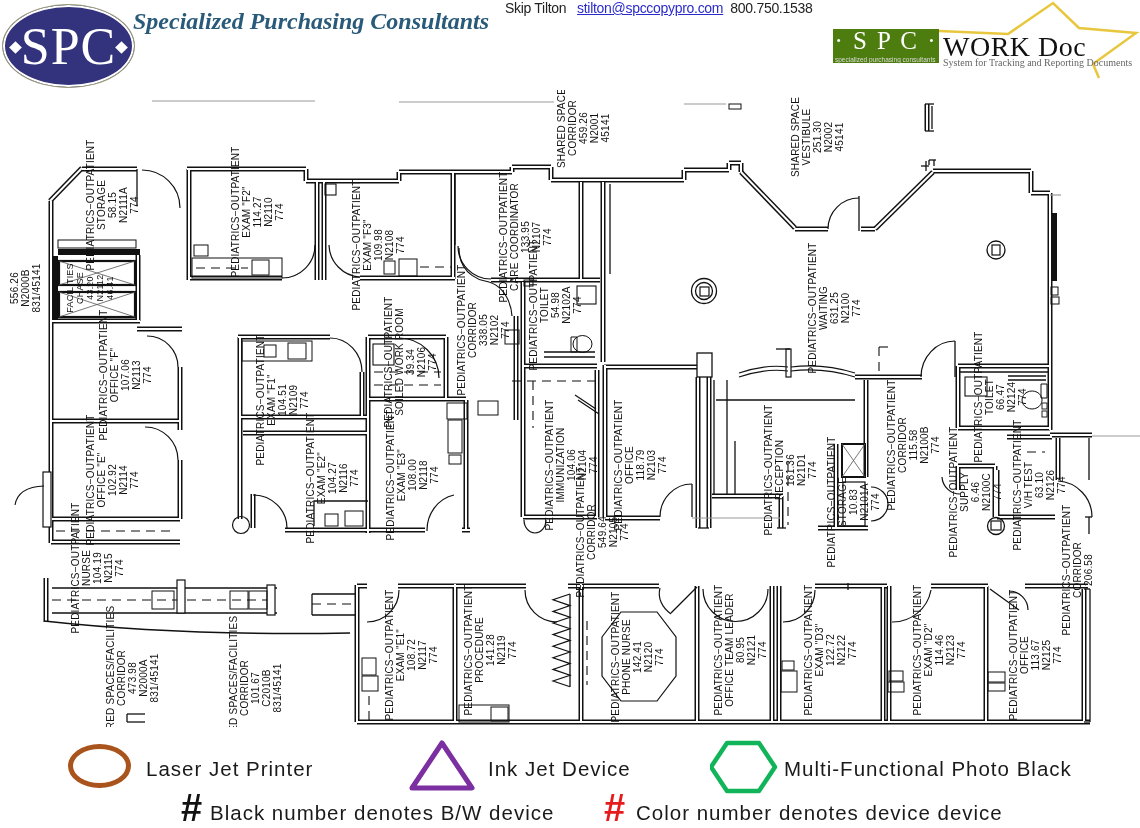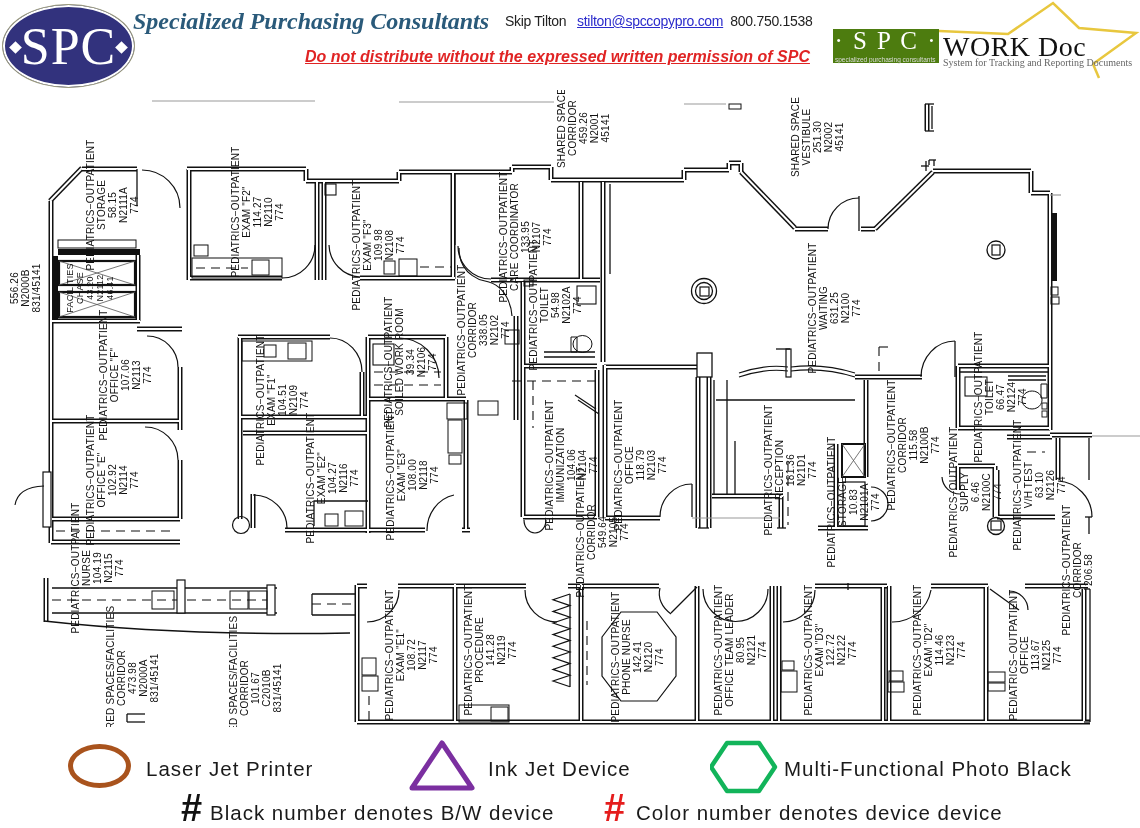--- a/index.html
+++ b/index.html
@@ -1,21 +1,21 @@
 <!DOCTYPE html>
 <html><head><meta charset="utf-8"><style>
 html,body{margin:0;padding:0;background:#fff;width:1140px;height:828px;overflow:hidden}
 *{box-sizing:border-box}
 body{font-family:"Liberation Sans",sans-serif;position:relative}
 .hdr{position:absolute;left:0;top:0;width:100%;height:95px}
 .oval{position:absolute;left:2px;top:4px;width:133px;height:84px;background:#32327d;border-radius:50%;border:1.5px solid #9a9a7a;box-shadow:inset 0 0 0 2px #fff}
 .oval .spc{position:absolute;left:0;top:0;width:100%;height:100%;display:flex;align-items:center;justify-content:center;color:#fff;font-family:"Liberation Serif",serif;font-size:52px;letter-spacing:1px}
 .dia{position:absolute;top:38px;width:9px;height:9px;background:#fff;transform:rotate(45deg)}
 .spctitle{position:absolute;left:133px;top:8px;color:#2a5a7a;font-family:"Liberation Serif",serif;font-style:italic;font-weight:bold;font-size:24px;white-space:nowrap}
-.contact{position:absolute;left:505px;top:13px;font-size:14px;letter-spacing:-0.3px;color:#222;white-space:nowrap}
+.contact{position:absolute;left:505px;top:0;font-size:14px;letter-spacing:-0.3px;color:#222;white-space:nowrap}
 .contact a{color:#2b2bcc;text-decoration:underline}
 .warn{position:absolute;left:305px;top:48px;color:#e02424;font-size:16px;font-weight:bold;font-style:italic;text-decoration:underline;white-space:nowrap}
 .star{position:absolute;right:0;top:0;width:320px;height:80px}
 .sbox{position:absolute;left:833px;top:29px;width:106px;height:34px;background:#4d7c0f;color:#fff}
 .sbox .b1{position:absolute;left:0;top:-2px;width:100%;text-align:center;font-family:"Liberation Serif",serif;font-size:25px;letter-spacing:2px}
 .sbox .b2{position:absolute;left:2px;bottom:0px;width:100%;font-size:6.5px;color:#ddd;white-space:nowrap}
 .stitle{position:absolute;left:943px;top:31px;font-family:"Liberation Serif",serif;font-size:28px;color:#111;letter-spacing:0.5px;white-space:nowrap}
 .ssub{position:absolute;left:943px;top:57px;font-family:"Liberation Serif",serif;font-size:10px;color:#666;white-space:nowrap}
 .plan{position:absolute;left:0;top:90px}
 .leg{position:absolute;left:0;top:727px;width:100%;height:101px;font-size:20.5px;letter-spacing:1px;color:#1a1a1a}
@@ -32,21 +32,20 @@
 </style></head>
 <body>
 <div class="hdr">
   <div class="oval">
       <div class="spc">SPC</div>
       <div class="dia" style="left:8px"></div>
       <div class="dia" style="right:8px"></div>
     </div>
   <div class="spctitle">Specialized Purchasing Consultants</div>
   <div class="contact">Skip Tilton&nbsp;&nbsp; <a>stilton@spccopypro.com</a>&nbsp;&nbsp;800.750.1538</div>
-  <div class="warn">Do not distribute without the expressed written permission of SPC</div>
   <svg class="star" width="320" height="80" viewBox="820 0 320 80">
     <path d="M939,31 L1008,34 L1053,3 L1079,28 L1136,33 L1093,64" fill="none" stroke="#e8c73e" stroke-width="2.5"></path>
       <path d="M1093,64 L1099,78" stroke="#e8c73e" stroke-width="2.5"></path>
   </svg>
   <div class="sbox">
       <div class="b1">· S P C ·</div>
       <div class="b2">specialized purchasing consultants</div>
     </div>
   <div class="stitle">WORK Doc</div>
   <div class="ssub">System for Tracking and Reporting Documents</div>

